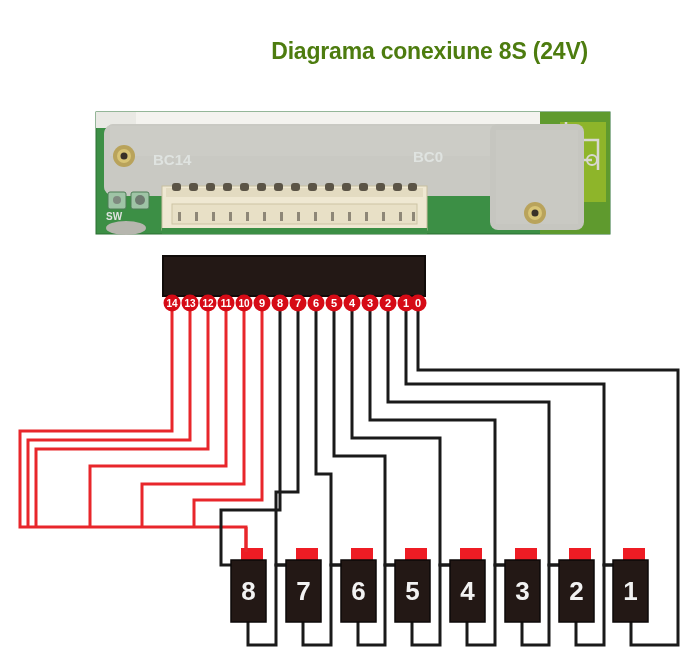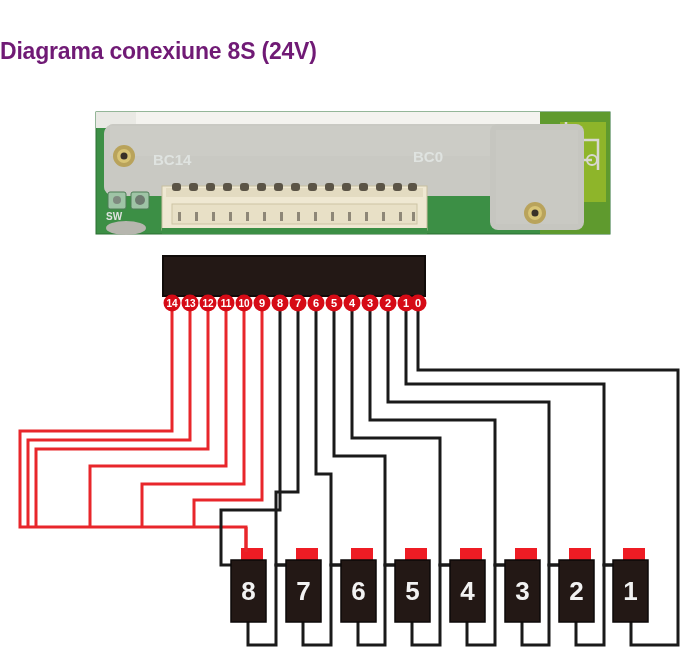--- a/index.html
+++ b/index.html
@@ -19,22 +19,22 @@
     left: 0; top: 0;
     width: 700px;
     height: 661px;
     background: #ffffff;
   }
   #title {
     position: absolute;
     left: 0;
     top: 38px;
     width: 588px;
-    text-align: left;
-    color: #701a75;
+    text-align: right;
+    color: #4d7c0f;
     font-size: 23px;
     font-weight: bold;
     letter-spacing: -0.2px;
     font-family: "Liberation Sans", sans-serif;
   }
   #diagram-svg {
     position: absolute;
     left: 0;
     top: 0;
     width: 700px;

